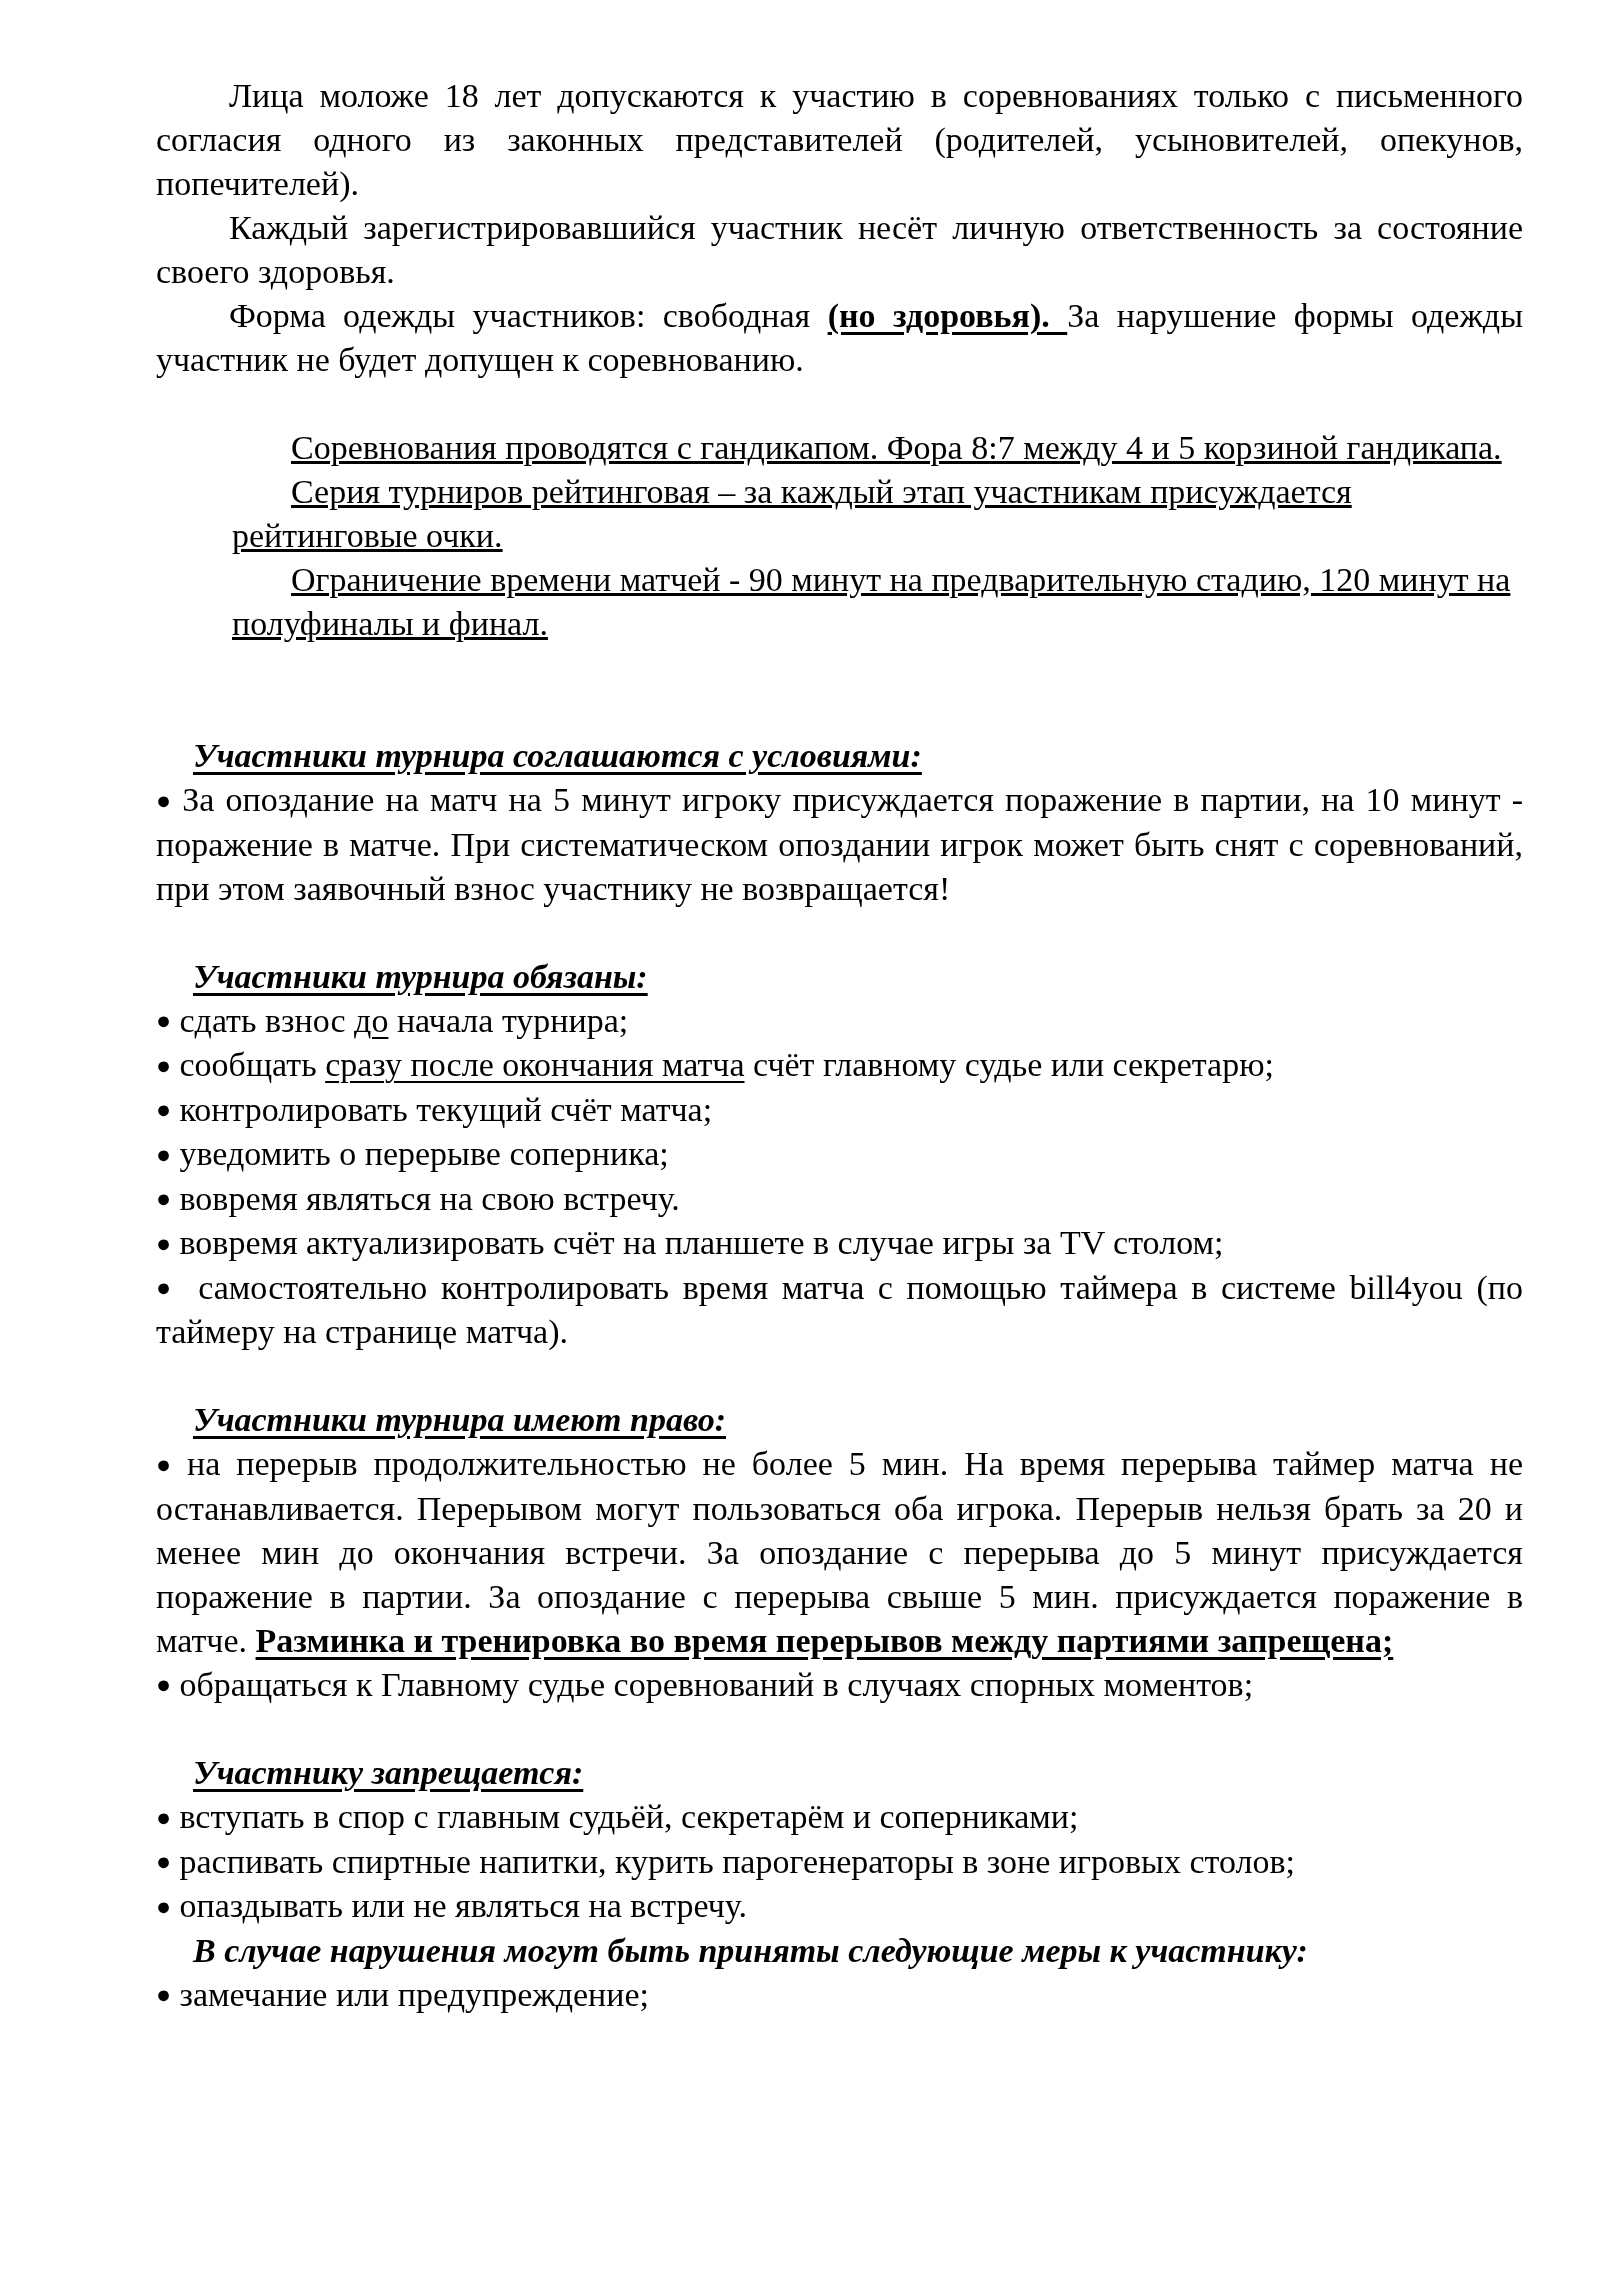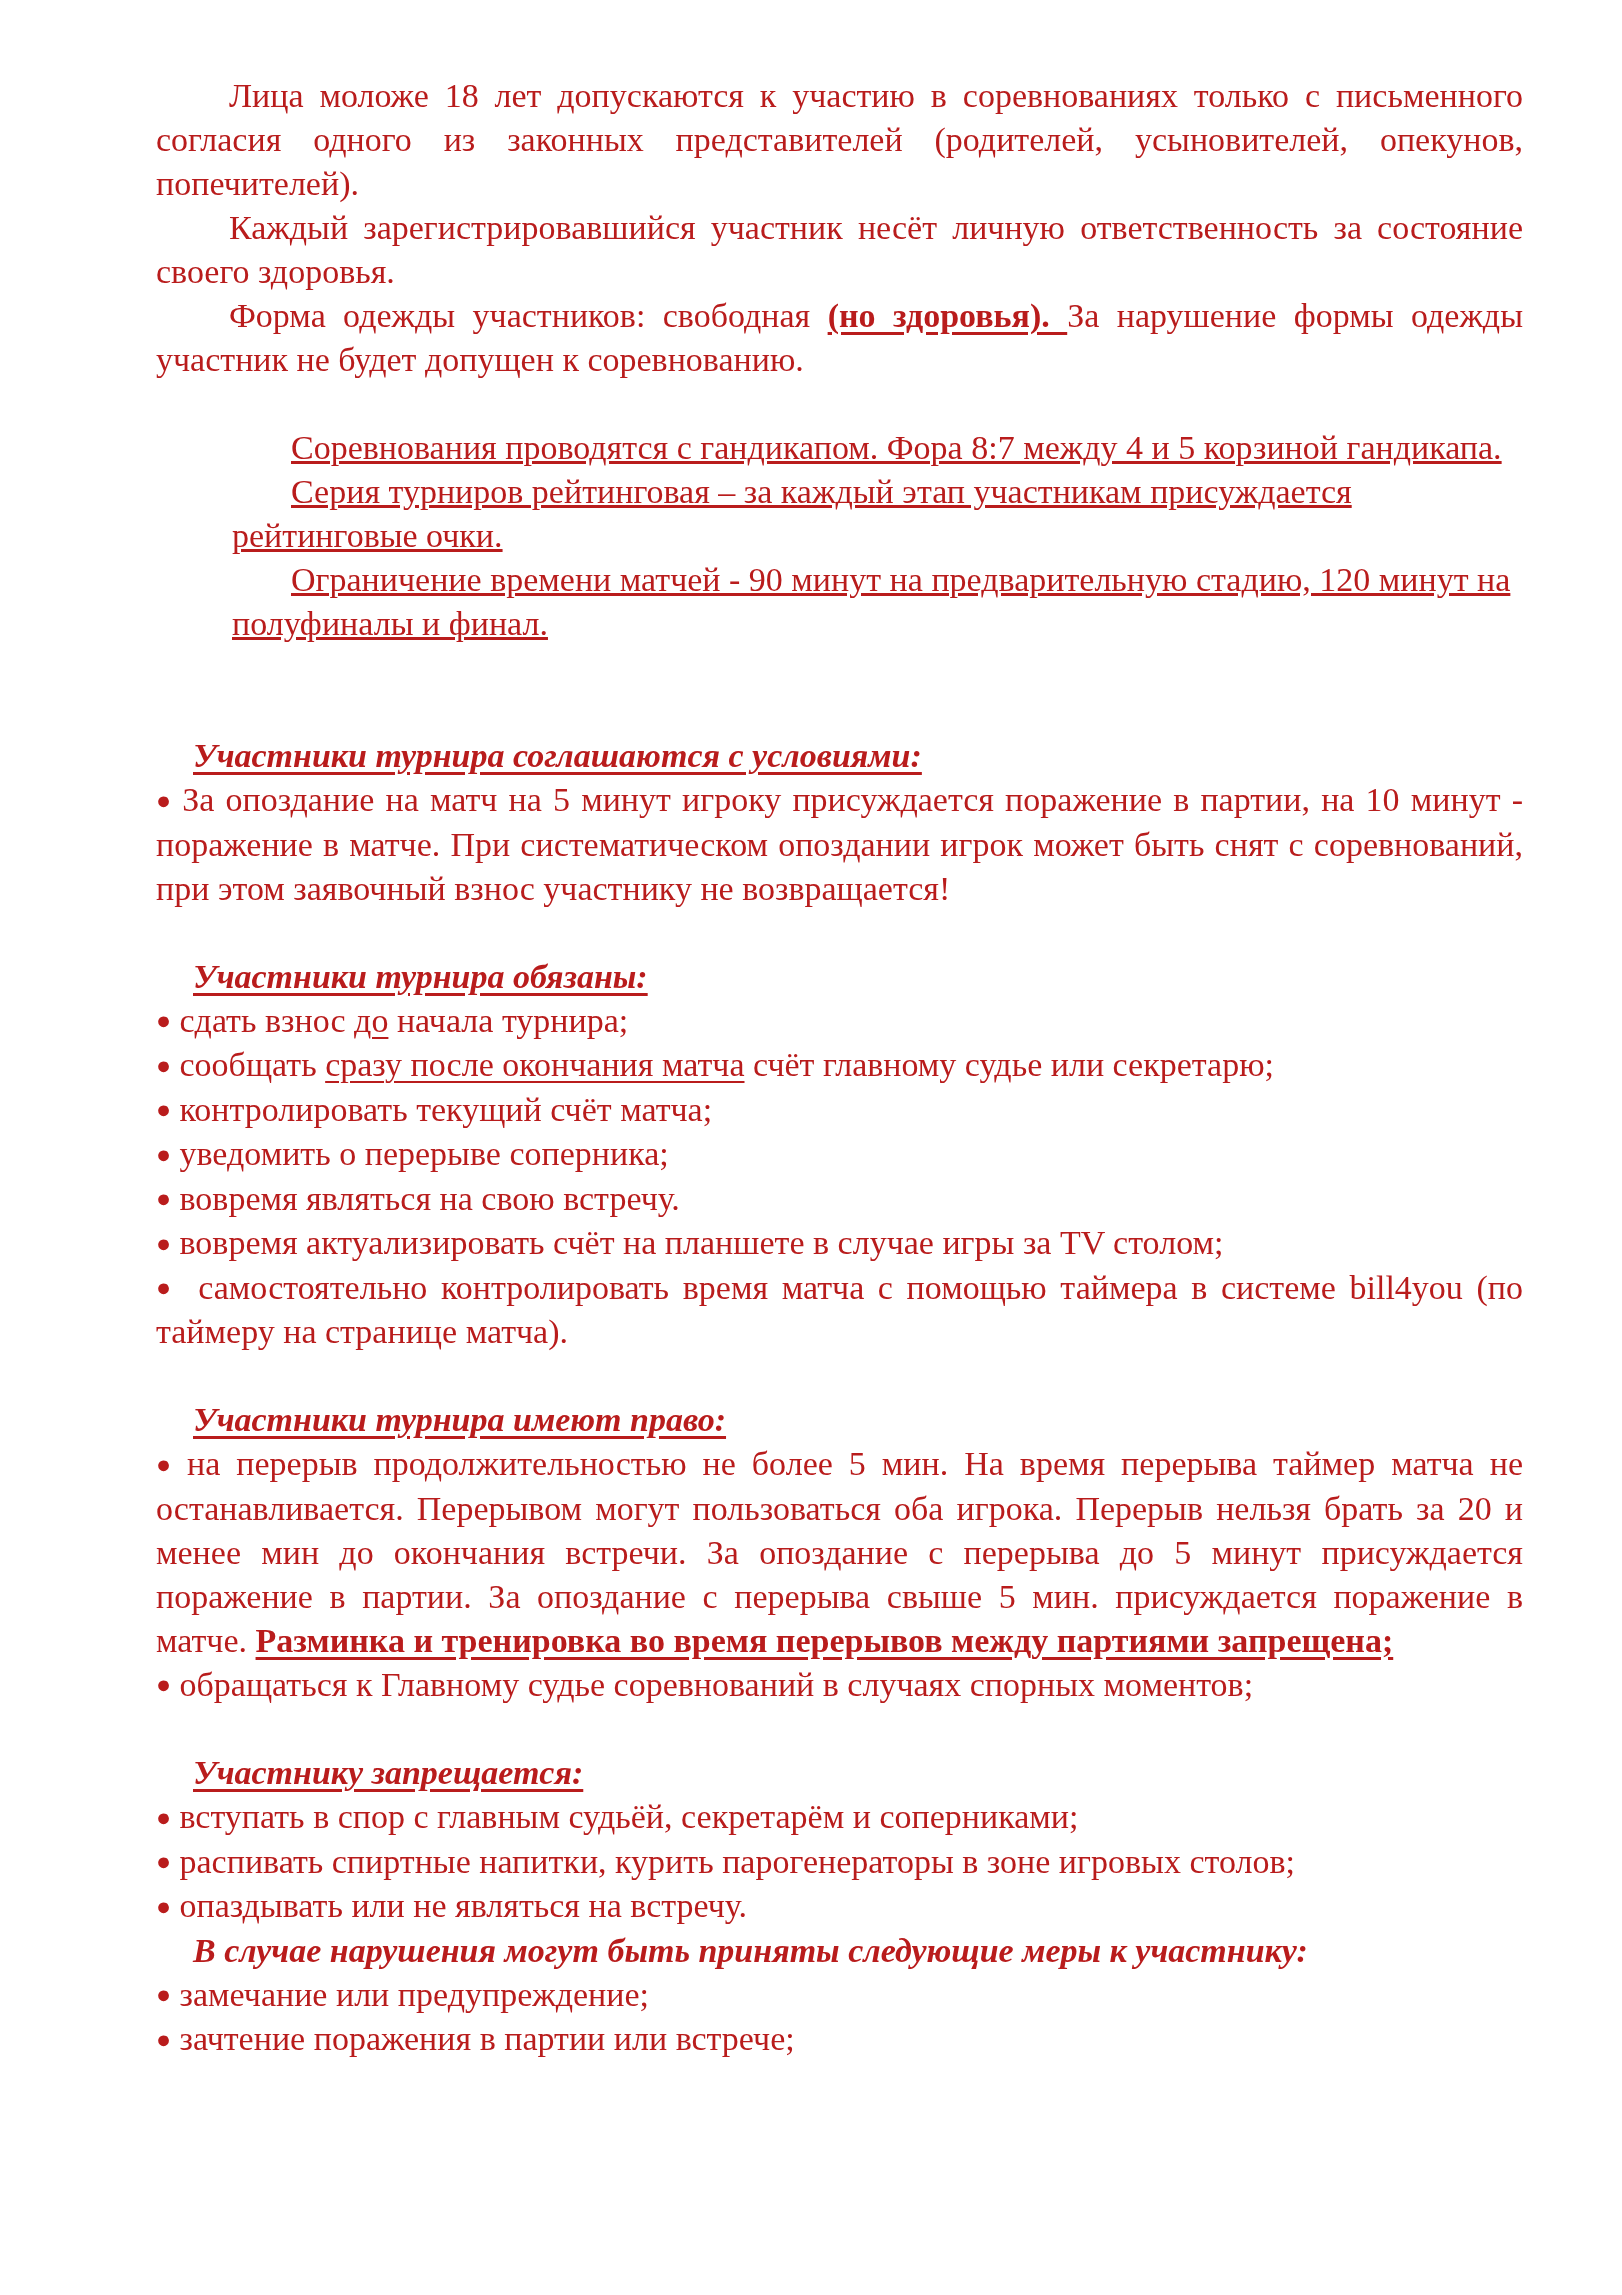--- a/index.html
+++ b/index.html
@@ -1,20 +1,20 @@
 <!DOCTYPE html>
 <html style="font-size:13.5px"><head>
 <meta charset="utf-8">
 <style>
   html, body { margin: 0; padding: 0; background: #ffffff; }
   body { width: 1622px; height: 2295px; position: relative; overflow: hidden; }
   .page {
     position: absolute; left: 156px; top: 74px; width: 1367px;
     font-family: "Liberation Serif", "DejaVu Serif", serif;
-    font-size: 34px; line-height: 44px; color: #b91c1c;
+    font-size: 34px; line-height: 44px; color: #000000;
   }
   p { margin: 0; }
   .just { text-align: justify; text-align-last: left; }
   .indent { text-indent: 73px; }
   .block2 { margin-left: 76px; width: 1284px; margin-top: 44px; text-decoration: underline; }
   .block2 p { text-indent: 59px; }
   .gap1 { height: 44px; }
   .gap2 { height: 88px; }
   .heading { font-weight: bold; font-style: italic; text-decoration: underline; text-decoration-thickness: 2.5px; text-underline-offset: 5px; padding-left: 37px; }
   .heading-nounder { font-weight: bold; font-style: italic; padding-left: 37px; }
@@ -61,16 +61,15 @@
   <p class="bullet">обращаться к Главному судье соревнований в случаях спорных моментов;</p>
 
   <div class="gap1"></div>
 
   <p class="heading">Участнику запрещается:</p>
   <p class="bullet">вступать в спор с главным судьёй, секретарём и соперниками;</p>
   <p class="bullet">распивать спиртные напитки, курить парогенераторы в зоне игровых столов;</p>
   <p class="bullet">опаздывать или не являться на встречу.</p>
   <p class="heading-nounder">В случае нарушения могут быть приняты следующие меры к участнику:</p>
   <p class="bullet">замечание или предупреждение;</p>
-  <p class="bullet">зачтение поражения в партии или встрече;</p>
 
 </div>
 
 
 </body></html>

